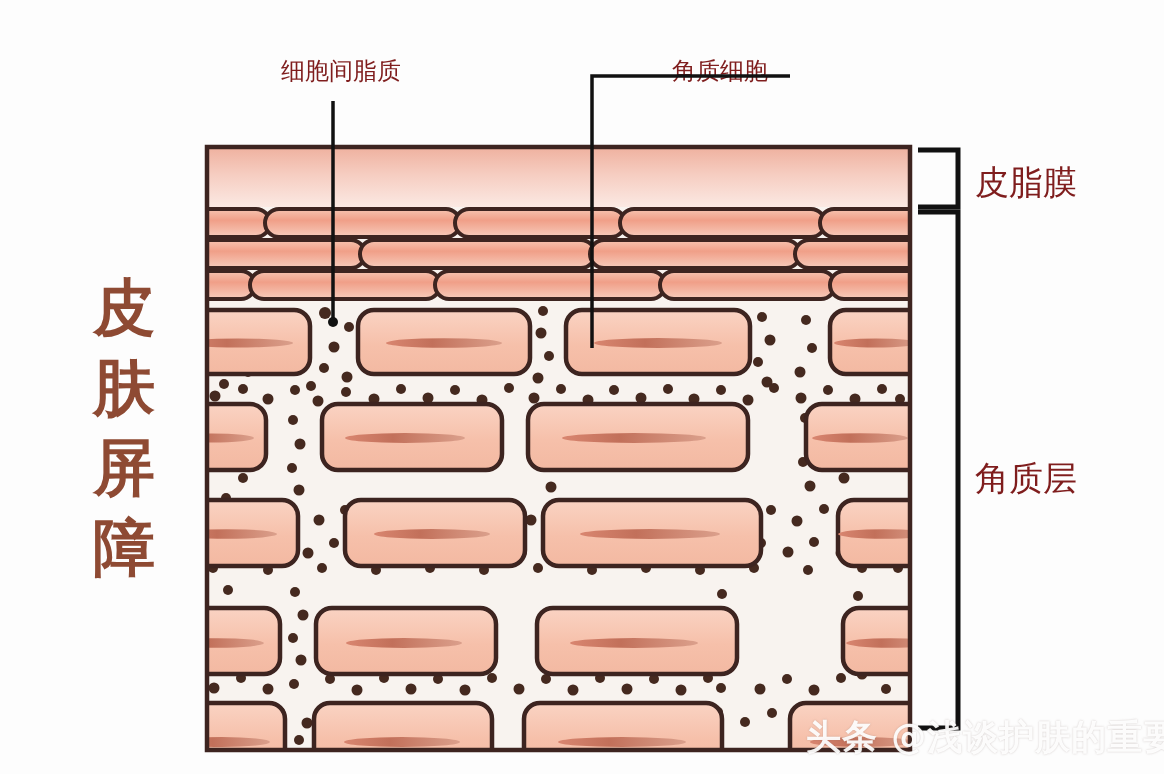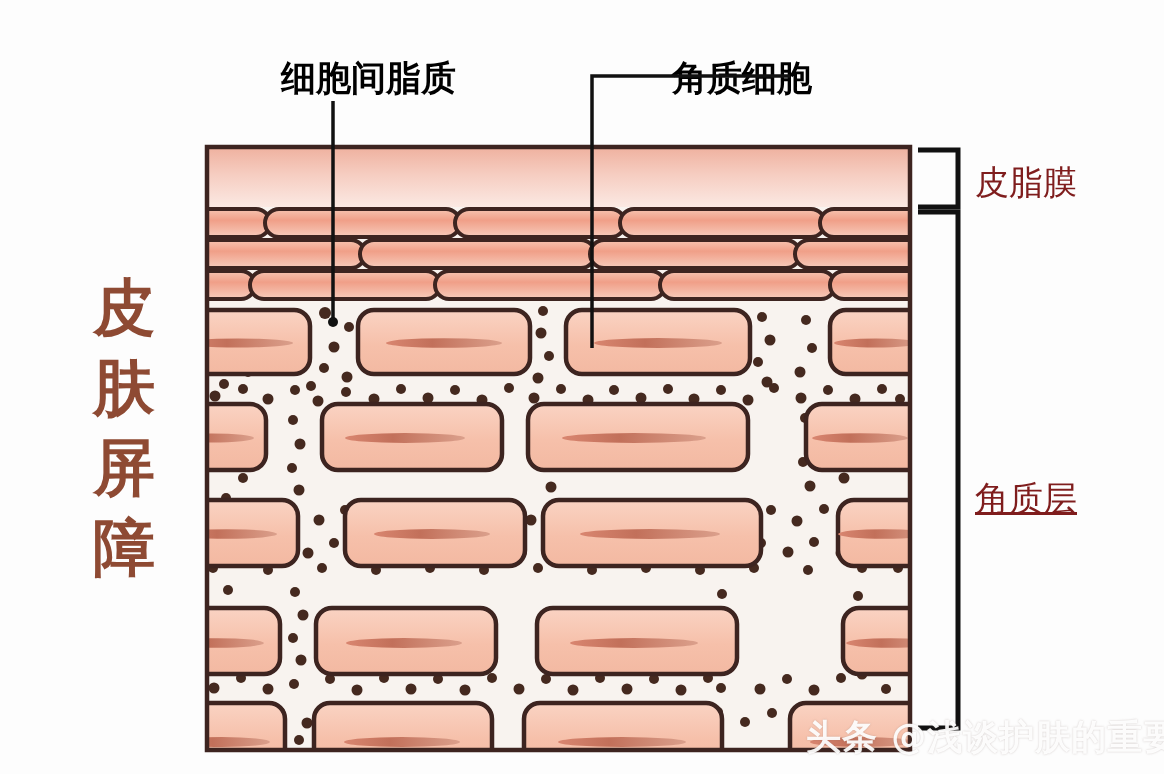--- a/index.html
+++ b/index.html
@@ -21,40 +21,40 @@
     line-height:80px;
     letter-spacing:0px;
     text-align:center;
     font-family:"DejaVu Sans",sans-serif;
   }
   .vtitle span{display:block;}
 
   
   .callout{
     position:absolute;
-    color:#000000;
-    font-size:35px;
-    font-weight:700;
+    color:#7f1d1d;
+    font-size:24px;
+    font-weight:400;
     white-space:nowrap;
     font-family:"DejaVu Sans",sans-serif;
   }
   #lbl-lipid{left:281px;top:55px;}
   #lbl-corneo{left:672px;top:55px;}
 
   
   .rlabel{
     position:absolute;
     color:#7f1d1d;
     font-size:34px;
     font-weight:500;
     white-space:nowrap;
     font-family:"DejaVu Sans",sans-serif;
   }
   #lbl-sebum{left:975px;top:160px;}
-  #lbl-sc{left:975px;top:476px;text-decoration:underline;}
+  #lbl-sc{left:975px;top:456px;}
 
   
   #diagram{position:absolute;left:0;top:0;}
 
   
   .watermark{
     position:absolute;left:806px;top:714px;
     font-size:35px;font-weight:bold;
     color:rgba(255,255,255,0.93);
     text-shadow:0 0 2px rgba(120,100,95,0.35);

